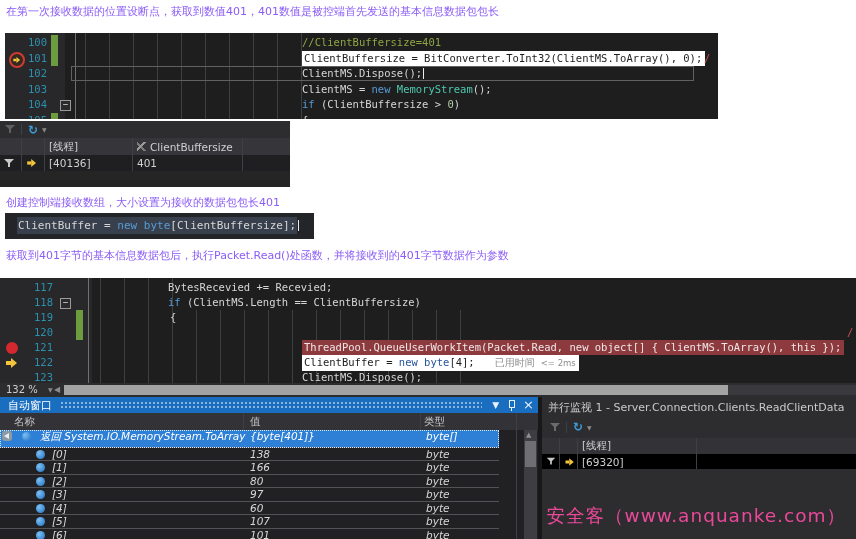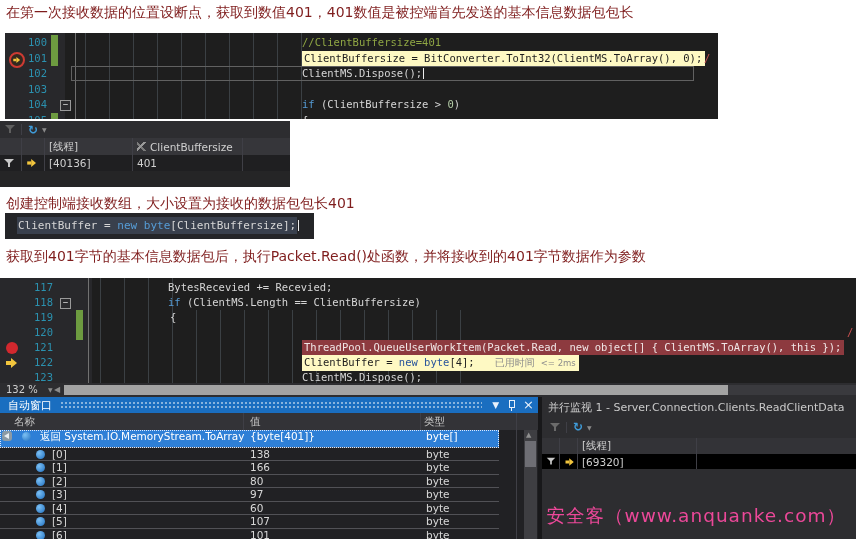--- a/index.html
+++ b/index.html
@@ -1,18 +1,18 @@
 <!DOCTYPE html>
 <html><head>
 <meta charset="utf-8">
 <style>
   html,body{margin:0;padding:0;background:#fff;}
   .stage{position:relative;width:856px;height:539px;background:#fff;overflow:hidden;
          font-family:"DejaVu Sans",sans-serif;}
-  .para{position:absolute;left:6px;color:#7f1d1d;font-size:14px;white-space:nowrap;}
+  .para{position:absolute;left:6px;color:#8b5cf6;font-size:11px;white-space:nowrap;}
 
   
   .editor{position:absolute;background:#1e1e1e;overflow:hidden;
           font-family:"DejaVu Sans Mono",monospace;font-size:10.5px;color:#d6d6d6;}
   #editor1{left:5px;top:33px;width:713px;height:84px;padding-top:2px;}
   #editor2{left:0;top:278px;width:856px;height:105px;padding-top:2px;}
   .gutter-bg{position:absolute;top:0;bottom:0;left:0;background:#28282b;}
   .ed1 .gutter-bg{width:60px}.ed2 .gutter-bg{width:92px}
   .vline{position:absolute;top:0;bottom:0;width:1px;background:#8a8a8a;opacity:.75;}
   .guides{position:absolute;top:0;bottom:0;
@@ -23,21 +23,21 @@
   .g-num{position:absolute;top:0;text-align:right;color:#2b91af;}
   .ed1 .g-num{left:0;width:42px}.ed2 .g-num{left:0;width:53px}
   .g-bar{position:absolute;top:0;bottom:0;width:7px;background:#6d9b40;}
   .ed1 .g-bar{left:46px}.ed2 .g-bar{left:76px}
   .g-ic{position:absolute;top:1px;}
   .ed1 .g-ic{left:4px}.ed2 .g-ic{left:6px}
   .fold{position:absolute;top:3px;width:9px;height:9px;border:1px solid #9a9a9a;background:#2b2b2e;
         color:#ddd;font-size:9px;line-height:7px;text-align:center;}
   .ed1 .fold{left:55px}.ed2 .fold{left:60px}
   .lt{position:absolute;top:0;white-space:pre;}
-  .bg-y{background:#fef9c3;color:#1d1d1d;padding:0 3px 0 2px;}
+  .bg-y{background:#ffffff;color:#1d1d1d;padding:0 3px 0 2px;}
   .bg-r{background:#8d3a3f;color:#f0e6e6;padding:0 3px 0 2px;}
   .tk-pl{color:#d6d6d6}.tk-kw{color:#569cd6}.tk-ty{color:#4ec9b0}
   .tk-cm{color:#8fa644}.tk-nm{color:#b5cea8}
   .tk-hl{color:inherit}.tk-hlk{color:#27539b}.tk-w{color:inherit}
   .scope-box{position:absolute;left:66px;right:24px;top:0;bottom:1px;border:1px solid #616161;}
   .caret{display:inline-block;width:1px;height:11px;background:#ececec;vertical-align:-2px;margin-left:1px;}
   .frag{position:absolute;top:0;color:#c75050;}
   .tip{margin-left:20px;font-family:"DejaVu Sans",sans-serif;color:#8c8c8c;font-size:10px;}
   .tip2{font-size:8.5px;color:#8c8c8c;margin-left:6px;font-family:"DejaVu Sans",sans-serif;}
 
@@ -94,21 +94,21 @@
   .a-title .label{margin:0 8px;white-space:nowrap;}
   .dots{flex:1;height:8px;margin-right:6px;
         background-image:radial-gradient(rgba(255,255,255,.5) .7px,transparent .9px);
         background-size:4px 4px;}
   .tbtn{color:#e8f1fb;font-size:9px;margin:0 4px;line-height:14px;}
   .pin{position:relative;width:8px;height:11px;display:inline-block;margin:0 4px;}
   .pin::before{content:"";position:absolute;left:2px;top:0;width:4px;height:6px;border:1px solid #e8f1fb;}
   .pin::after{content:"";position:absolute;left:4px;top:7px;width:1px;height:4px;background:#e8f1fb;}
   .a-header{position:absolute;left:0;top:16px;width:100%;height:17px;background:#333337;color:#c4c4c4;}
   .a-header span{position:absolute;top:2px;}
-  .a-grid{position:absolute;left:0;top:33px;width:499px;bottom:0;overflow:hidden;}
+  .a-grid{position:absolute;left:0;top:33px;width:499px;bottom:0;overflow:hidden;font-style:italic;}
   .ar{position:relative;height:12.5px;border-bottom:1px solid #515156;background:#212124;}
   .ar.sel{background:#2e7fd6;outline:1px dotted #d9e8ff;outline-offset:-1px;color:#fff;}
   .ar span.cell{position:absolute;top:0;line-height:12.5px;white-space:nowrap;}
   .sphere{position:absolute;width:9px;height:9px;border-radius:50%;top:2px;
           background:radial-gradient(circle at 3px 3px,#7cc0f4,#1f6fc0);}
   .reticon{position:absolute;left:2px;top:1px;width:10px;height:10px;border-radius:3px;background:#8b9aa5;}
   .reticon::after{content:"";position:absolute;left:2px;top:2px;border-top:3px solid transparent;
                   border-bottom:3px solid transparent;border-right:5px solid #e9eef2;}
   .colline{position:absolute;top:16px;bottom:0;width:1px;background:#3f3f46;}
   .a-scroll{position:absolute;left:524px;top:33px;width:13px;bottom:0;background:#3e3e42;}
@@ -162,20 +162,21 @@
         </div>
         <div class="cl">
           <span class="scope-box"></span>
           <span class="g-ic"></span>
           <span class="g-num">102</span>
           <span class="lt" style="left: 297px;"><span class="tk-pl">ClientMS.Dispose();</span><span class="caret"></span></span>
         </div>
         <div class="cl">
           <span class="g-ic"></span>
           <span class="g-num">103</span>
+          <span class="lt" style="left: 297px;"><span class="tk-pl">ClientMS = </span><span class="tk-kw">new</span><span class="tk-pl"> </span><span class="tk-ty">MemoryStream</span><span class="tk-pl">();</span></span>
         </div>
         <div class="cl">
           <span class="g-ic"></span>
           <span class="g-num">104</span>
           <span class="fold">−</span>
           <span class="lt" style="left: 297px;"><span class="tk-kw">if</span><span class="tk-pl"> (ClientBuffersize &gt; </span><span class="tk-nm">0</span><span class="tk-pl">)</span></span>
         </div>
         <div class="cl">
           <span class="g-ic"></span>
           <span class="g-num">105</span>

